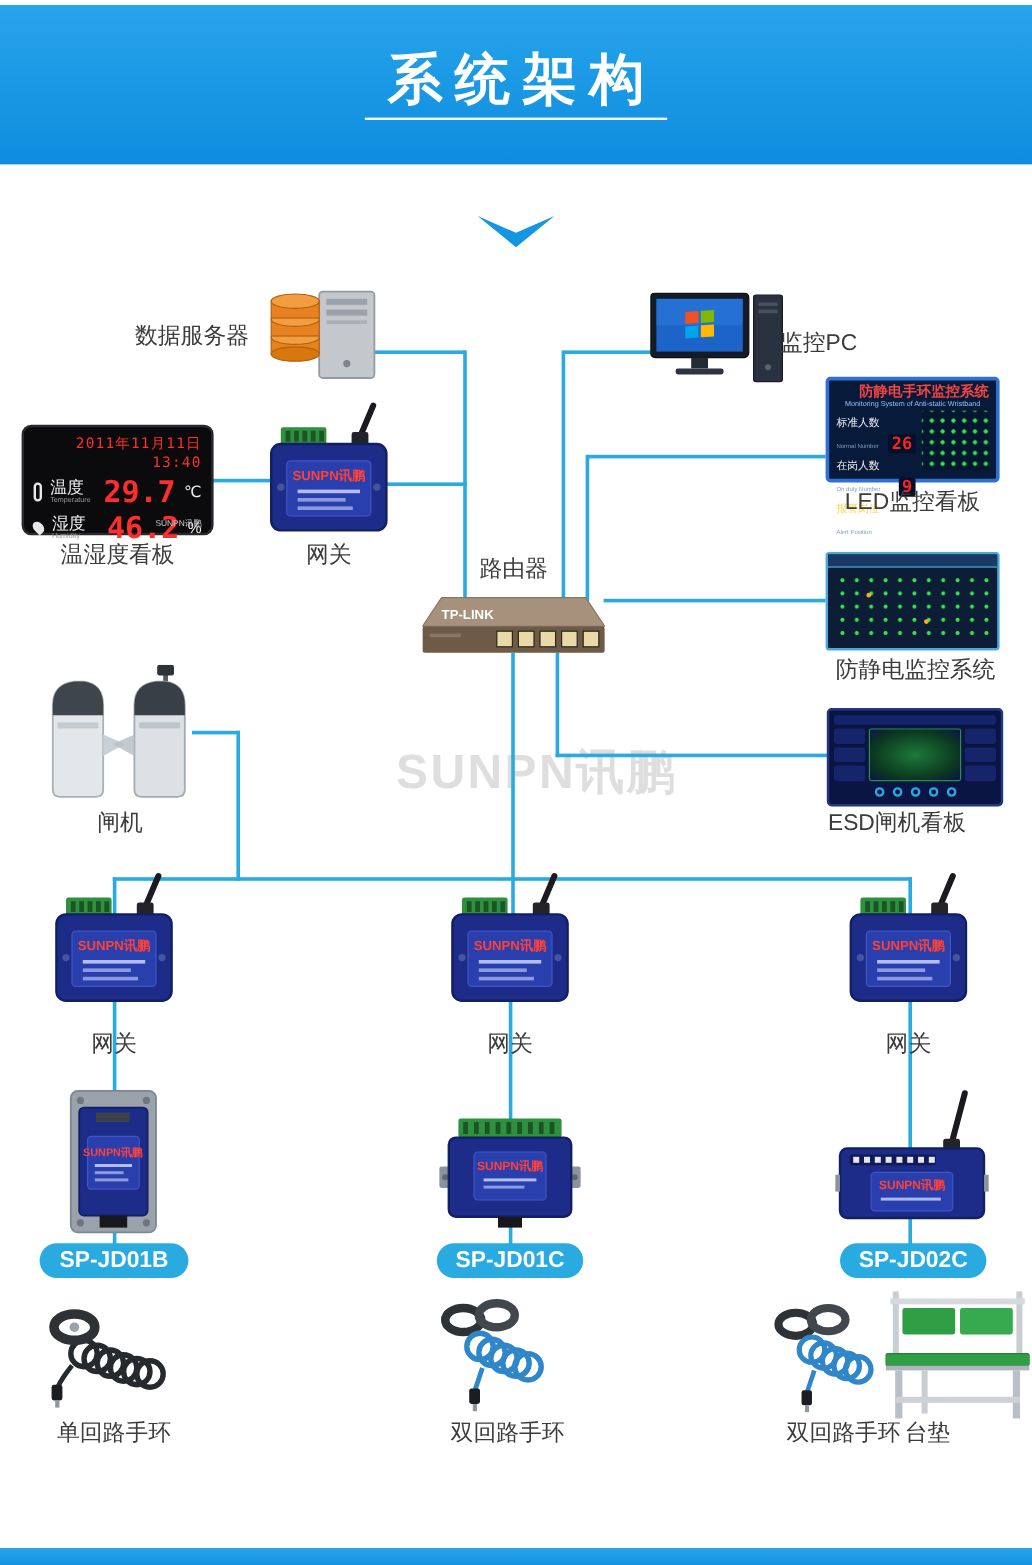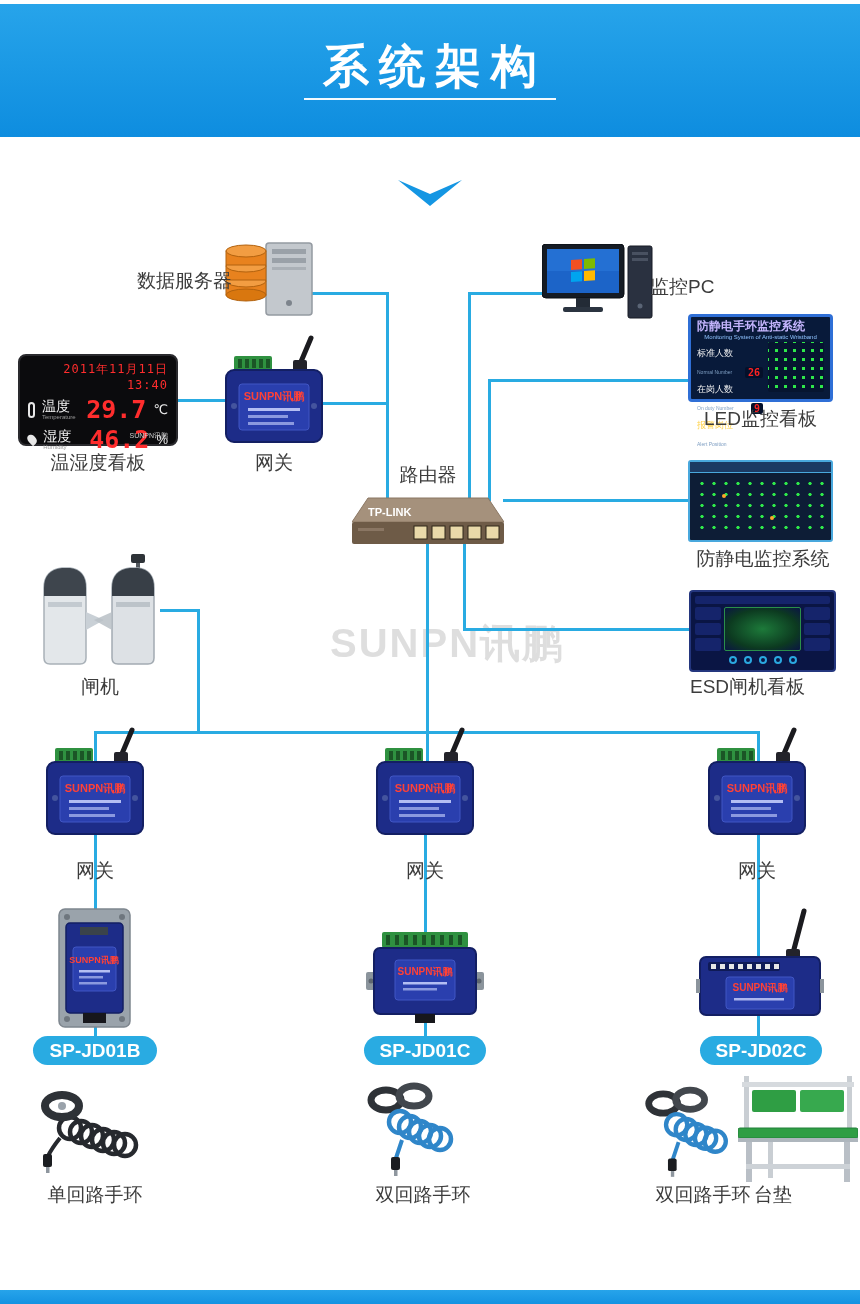--- a/index.html
+++ b/index.html
@@ -28,28 +28,28 @@
   .tb-ico-t{width:8px;height:16px;border:2px solid #e8e8e8;border-radius:5px;display:inline-block;}
   .tb-ico-h{width:11px;height:11px;background:#e8e8e8;border-radius:50% 50% 50% 0;transform:rotate(-45deg);display:inline-block;}
   .tb-cnwrap{width:52px;}
   .tb-cn{display:block;font-size:14px;color:#f2f2f2;line-height:1.1;}
   .tb-en{display:block;font-size:6px;color:#9a9a9a;line-height:1.1;}
   .tb-val{color:#ff2d2d;font-size:25px;font-weight:bold;font-family:"DejaVu Sans Mono",monospace;line-height:1;text-align:center;}
   .tb-unit{font-size:13px;color:#efefef;}
   .tb-brand{position:absolute;right:8px;bottom:3px;font-size:7px;color:#cfcfcf;}
   
   .led-board{background:#081a3a;border:3px solid #2f6fd6;border-radius:4px;padding:3px 6px;}
-  .lb-title{color:#c4b5fd;font-size:12px;font-weight:bold;text-align:left;line-height:1.15;}
+  .lb-title{color:#ef4444;font-size:12px;font-weight:bold;text-align:right;line-height:1.15;}
   .lb-sub{color:#8fc3ff;font-size:6px;text-align:center;margin-bottom:2px;}
   .lb-body{display:flex;gap:5px;height:50px;}
   .lb-left{flex:1;display:flex;flex-direction:column;justify-content:space-between;}
   .lb-row{display:flex;align-items:flex-end;justify-content:space-between;}
   .lb-cn{color:#f2f2f2;font-size:9px;line-height:1.1;}
   .lb-en{color:#7e9ec2;font-size:5px;line-height:1.1;}
-  .lb-val{color:#ff2222;font-size:10px;font-weight:bold;font-family:"DejaVu Sans Mono",monospace;background:#04102a;padding:0 3px;border-radius:2px;}
+  .lb-val{color:#ff2222;font-size:14px;font-weight:bold;font-family:"DejaVu Sans Mono",monospace;background:#04102a;padding:0 3px;border-radius:2px;}
   .lb-row.alert .lb-cn{color:#ffd24a;}
   .lb-grid{width:56px;border-radius:2px;background-color:#061530;
            background-image:radial-gradient(circle,#2ee84a 1.5px,rgba(0,0,0,0) 2px);
            background-size:9px 9px;background-position:4px 4px;}
   
   .esdm-board{background:#0d1d36;border:2px solid #49a8dd;border-radius:3px;}
   .esdm-head{height:11px;background:#1b3a63;border-bottom:1px solid #49a8dd;}
   .esdm-grid{position:absolute;left:6px;right:6px;top:16px;bottom:6px;
              background-image:radial-gradient(circle,#2ee84a 1.4px,rgba(0,0,0,0) 1.9px);
              background-size:12px 11px;}
@@ -429,21 +429,21 @@
     <rect x="14" y="14" width="44" height="22" rx="2" fill="#2f9e44"></rect>
     <rect x="62" y="14" width="44" height="22" rx="2" fill="#37a94e"></rect>
     <rect x="0" y="52" width="120" height="10" rx="2" fill="#2f9e44" stroke="#22803a" stroke-width="1"></rect>
     <rect x="0" y="62" width="120" height="4" fill="#aeb6bd"></rect>
     <rect x="8" y="66" width="6" height="40" fill="#b9bfc6"></rect>
     <rect x="106" y="66" width="6" height="40" fill="#b9bfc6"></rect>
     <rect x="30" y="66" width="5" height="36" fill="#c9ced3"></rect>
     <rect x="8" y="88" width="104" height="5" fill="#cdd2d7"></rect>
   </svg>
 
-  <div class="node-label" style="left:112px;top:266px;width:120px;text-align:right;">数据服务器</div>
+  <div class="node-label" style="left:100px;top:266px;width:120px;">数据服务器</div>
   <div class="node-label" style="left:650px;top:272px;width:90px;text-align:left;">监控PC</div>
   <div class="node-label" style="left:18px;top:448px;width:160px;">温湿度看板</div>
   <div class="node-label" style="left:224px;top:448px;width:100px;">网关</div>
   <div class="node-label" style="left:352px;top:460px;width:152px;">路由器</div>
   <div class="node-label" style="left:688px;top:404px;width:145px;">LED监控看板</div>
   <div class="node-label" style="left:673px;top:544px;width:180px;">防静电监控系统</div>
   <div class="node-label" style="left:674px;top:672px;width:147px;">ESD闸机看板</div>
   <div class="node-label" style="left:36px;top:672px;width:128px;">闸机</div>
   <div class="node-label" style="left:45px;top:856px;width:100px;">网关</div>
   <div class="node-label" style="left:375px;top:856px;width:100px;">网关</div>

